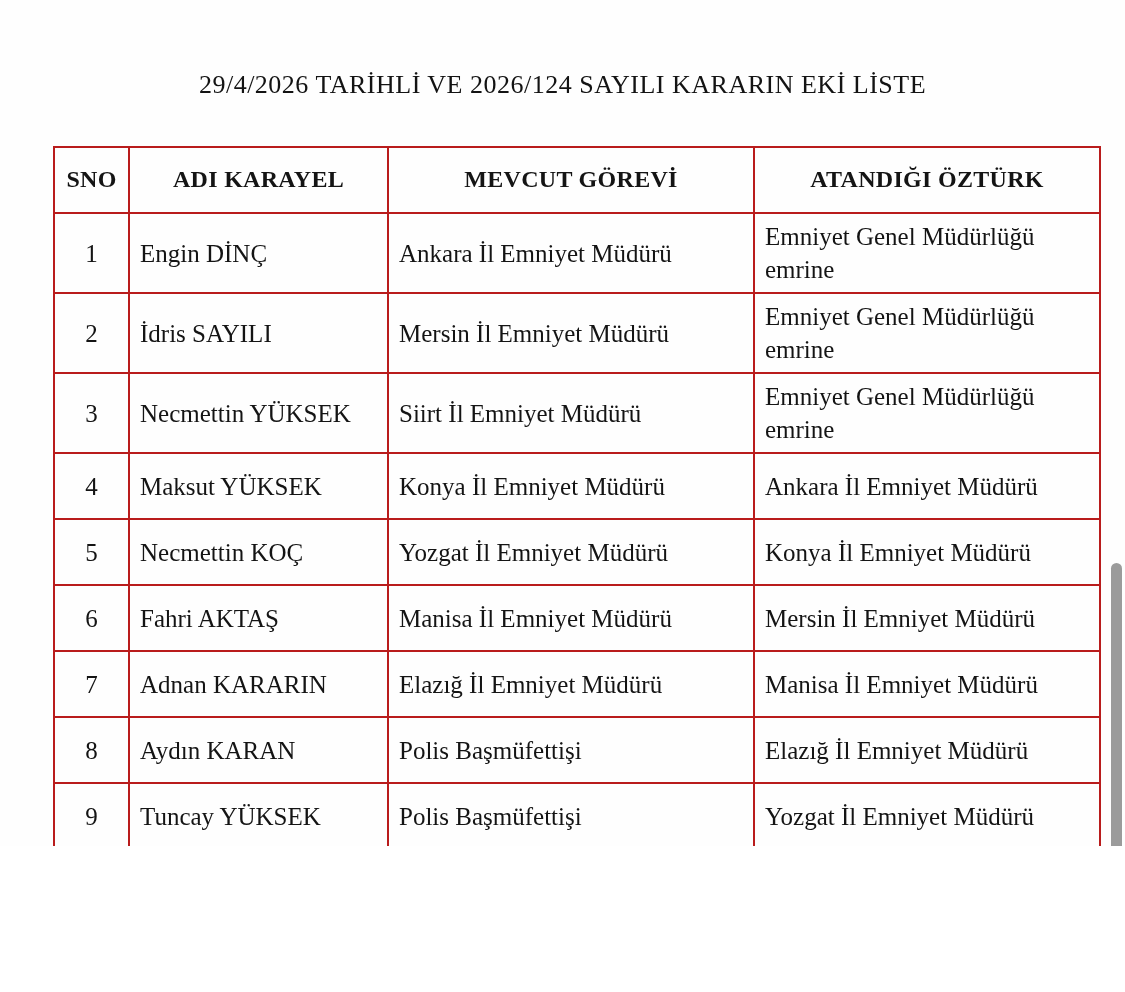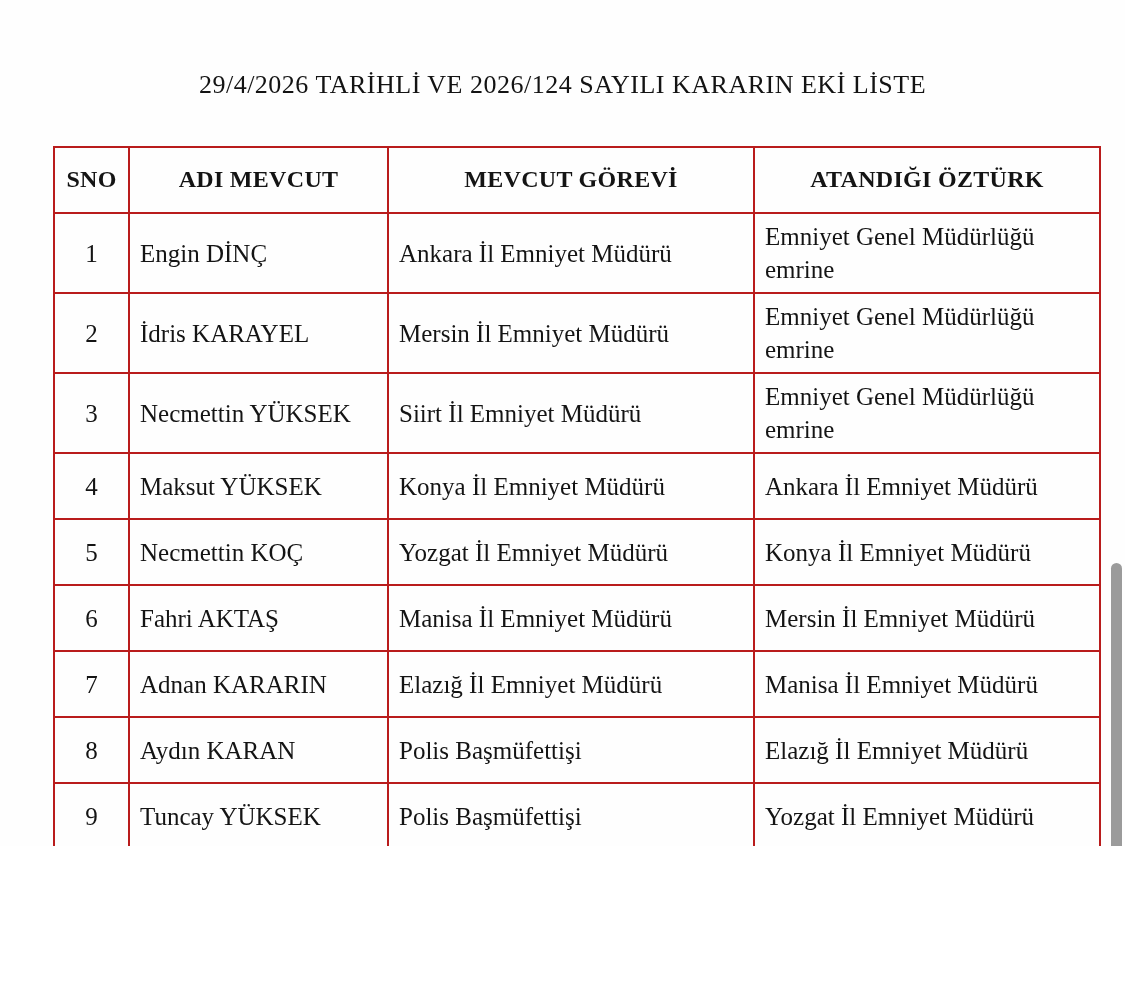--- a/index.html
+++ b/index.html
@@ -118,35 +118,35 @@
     <table class="appointments">
       <colgroup>
         <col class="c-sno">
         <col class="c-name">
         <col class="c-cur">
         <col class="c-new">
       </colgroup>
       <thead>
         <tr>
           <th>SNO</th>
-          <th>ADI MEVCUT</th>
+          <th>ADI KARAYEL</th>
           <th>MEVCUT GÖREVİ</th>
           <th>ATANDIĞI ÖZTÜRK</th>
         </tr>
       </thead>
       <tbody id="table-body">
           <tr>
             <td class="sno">1</td>
             <td>Engin DİNÇ</td>
             <td>Ankara İl Emniyet Müdürü</td>
             <td>Emniyet Genel Müdürlüğü emrine</td>
           </tr>
           <tr>
             <td class="sno">2</td>
-            <td>İdris KARAYEL</td>
+            <td>İdris SAYILI</td>
             <td>Mersin İl Emniyet Müdürü</td>
             <td>Emniyet Genel Müdürlüğü emrine</td>
           </tr>
           <tr>
             <td class="sno">3</td>
             <td>Necmettin YÜKSEK</td>
             <td>Siirt İl Emniyet Müdürü</td>
             <td>Emniyet Genel Müdürlüğü emrine</td>
           </tr>
           <tr>

